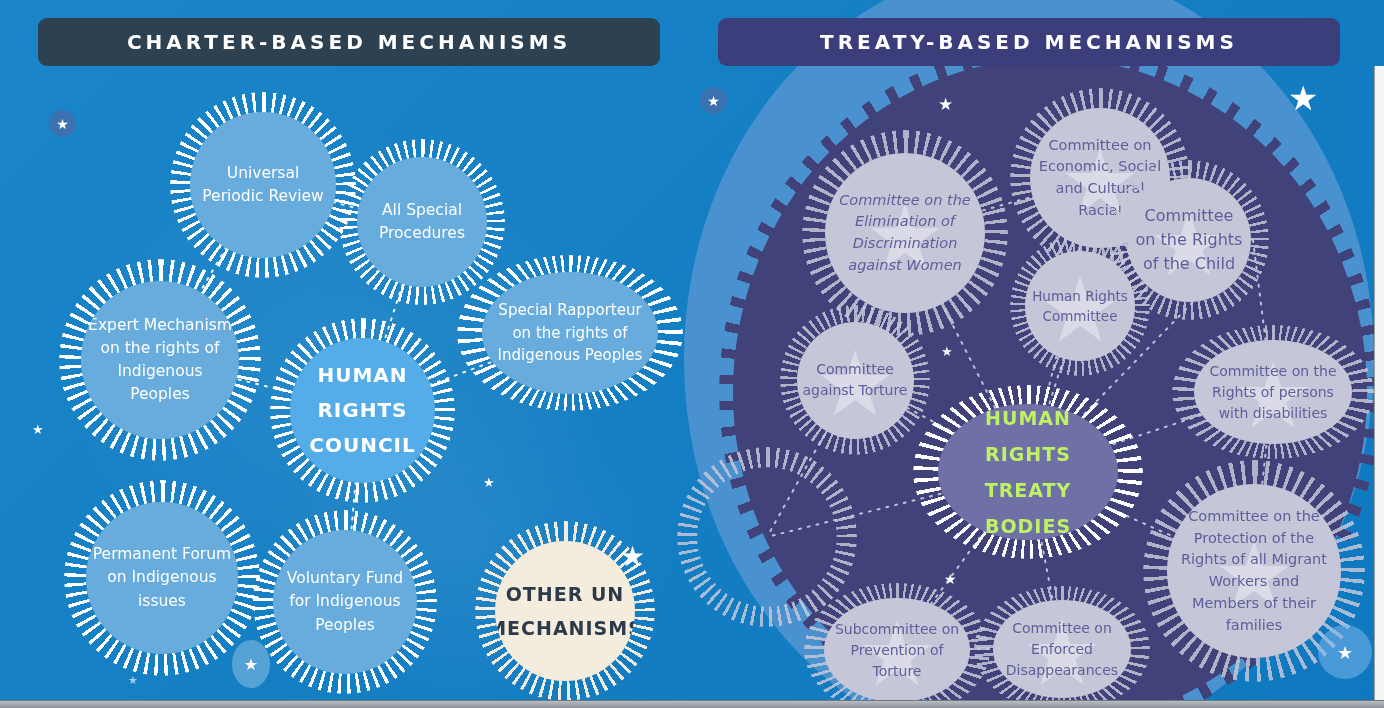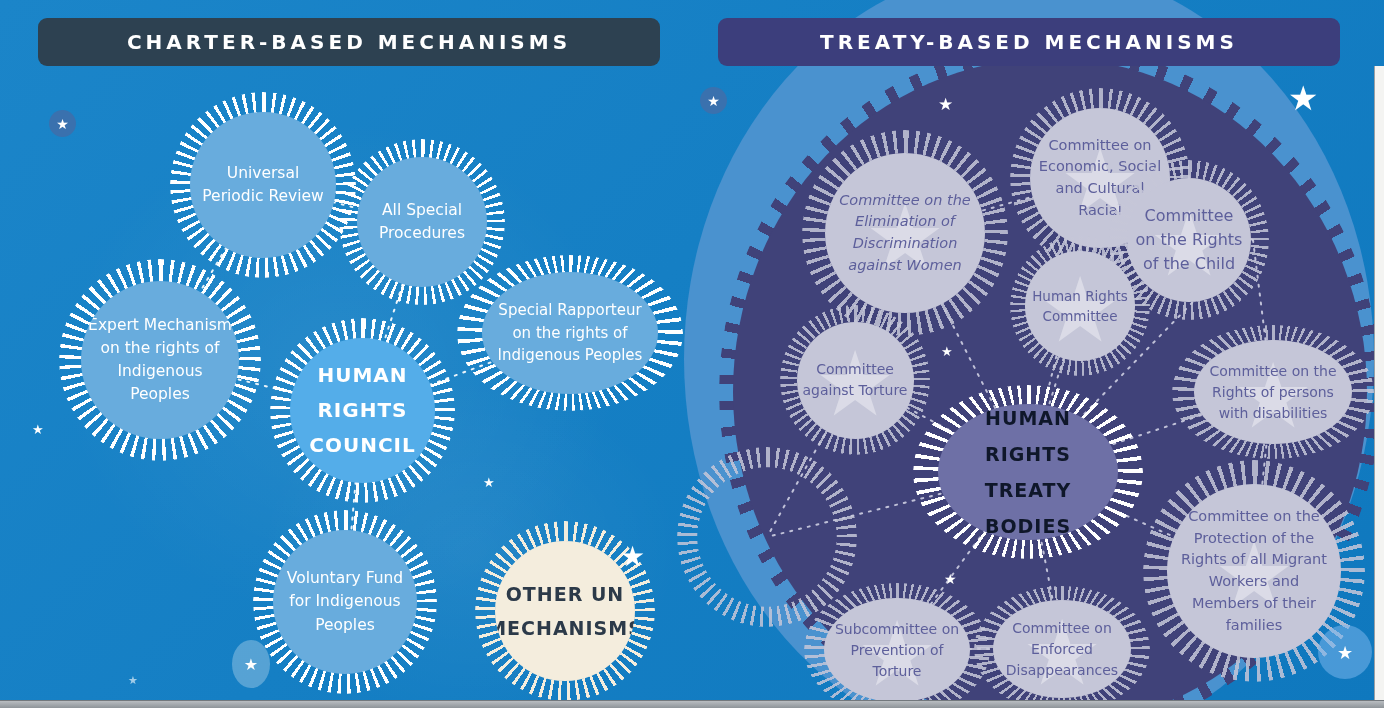--- a/index.html
+++ b/index.html
@@ -47,21 +47,21 @@
   .node.blue{--spike:#ffffff;--fill:#68acdd;color:#ffffff;font-size:15.5px;}
   .node.hrc-center{--spike:#ffffff;--fill:#54ade9;color:#ffffff;font-size:20px;font-weight:bold;letter-spacing:1px;}
   .node.hrc-center .body span{line-height:1.75;}
   .node.cream{--spike:#f4eddd;--fill:#f4eddd;color:#2c3a49;font-size:19px;font-weight:bold;letter-spacing:1px;}
   .node.cream .body span{line-height:1.8;}
   .node.gray{--spike:rgba(197,198,216,.85);--fill:#c5c6d8;color:#5d5f9b;font-size:14.5px;}
   .node.gray .body::before{
     content:"\2605";position:absolute;color:rgba(255,255,255,.38);
     font-size:90px;line-height:1;z-index:0;transform:translateY(4px);
   }
-  .node.purple-center{--spike:#ffffff;--fill:#6e70a6;color:#0f172a;font-size:19px;font-weight:bold;letter-spacing:1px;}
+  .node.purple-center{--spike:#ffffff;--fill:#6e70a6;color:#bef264;font-size:19px;font-weight:bold;letter-spacing:1px;}
   .node.purple-center .body span{line-height:1.9;}
 
   
   .banner{
     position:absolute;top:18px;width:622px;height:48px;border-radius:9px;z-index:8;
     display:flex;align-items:center;justify-content:center;
     color:#ffffff;font-size:20px;font-weight:bold;letter-spacing:4px;
   }
   .banner.charter{left:38px;background:#2d4151;}
   .banner.treaty{left:718px;background:#3c3e7c;}
@@ -156,20 +156,26 @@
       </div>
   </div>
 
   <div class="node blue" style="left:457px;top:255px;width:226px;height:156px;font-size:15px;">
     <div class="spikes"></div>
     <div class="body">
         <span>Special Rapporteur on the rights of Indigenous Peoples</span>
       </div>
   </div>
 
+  <div class="node blue" style="left:64px;top:480px;width:196px;height:196px;">
+    <div class="spikes"></div>
+    <div class="body">
+        <span>Permanent Forum on Indigenous issues</span>
+      </div>
+  </div>
 
   <div class="node blue" style="left:253px;top:510px;width:184px;height:184px;">
     <div class="spikes"></div>
     <div class="body">
         <span>Voluntary Fund for Indigenous Peoples</span>
       </div>
   </div>
 
   <div class="node cream" style="left:475px;top:521px;width:180px;height:180px;">
     <div class="spikes"></div>

